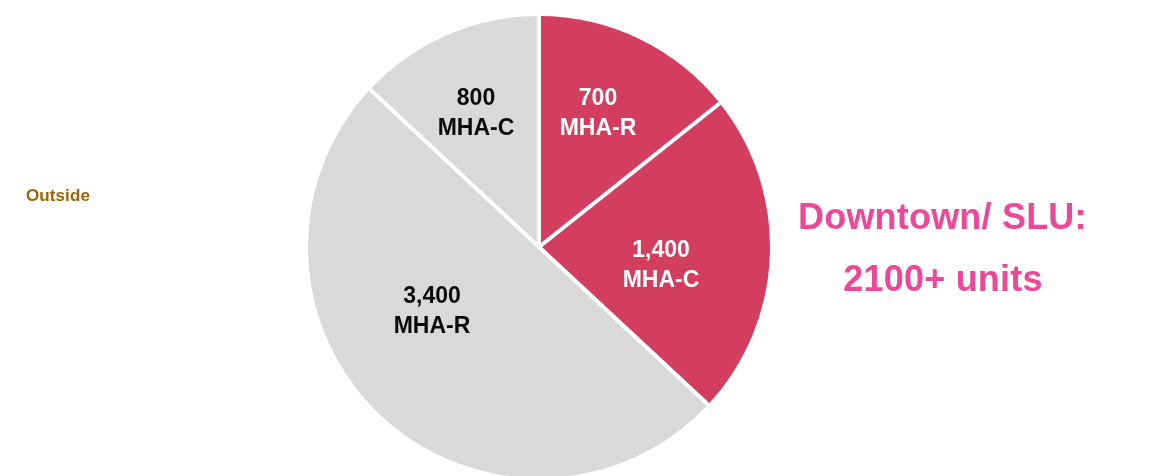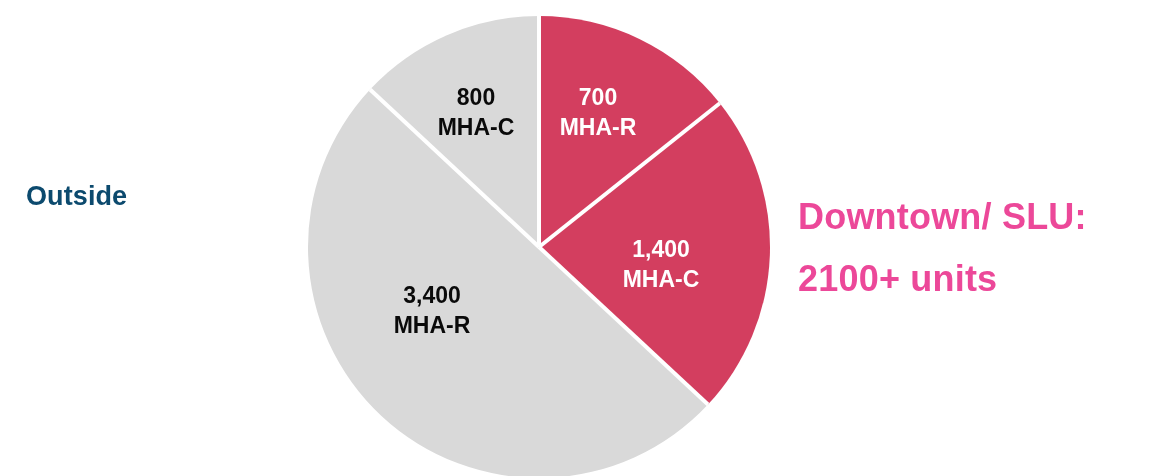--- a/index.html
+++ b/index.html
@@ -18,42 +18,42 @@
     background: #ffffff;
     overflow: hidden;
   }
 
   
   #left-annotation {
     position: absolute;
     left: 26px;
     top: 176px;
     width: 300px;
-    color: #0c4a6e;
-    font-size: 27px;
+    color: #a16207;
+    font-size: 17px;
     font-weight: bold;
     line-height: 40px;
     letter-spacing: 0.1px;
   }
   #left-annotation .ln { display: block; white-space: nowrap; }
 
   
   #right-annotation {
     position: absolute;
     left: 798px;
     top: 186px;
     width: 360px;
     color: #ec4899;
     font-size: 36px;
     font-weight: bold;
     line-height: 62px;
     letter-spacing: 0.2px;
   }
   #right-annotation .ln { display: block; white-space: nowrap; }
-  #right-annotation .ln.center { width: 290px; }
+  #right-annotation .ln.center { text-align: center; width: 290px; }
 
   
   #pie-chart-wrap {
     position: absolute;
     left: 0;
     top: 0;
     width: 1168px;
     height: 476px;
   }
   #pie-svg { display: block; }

